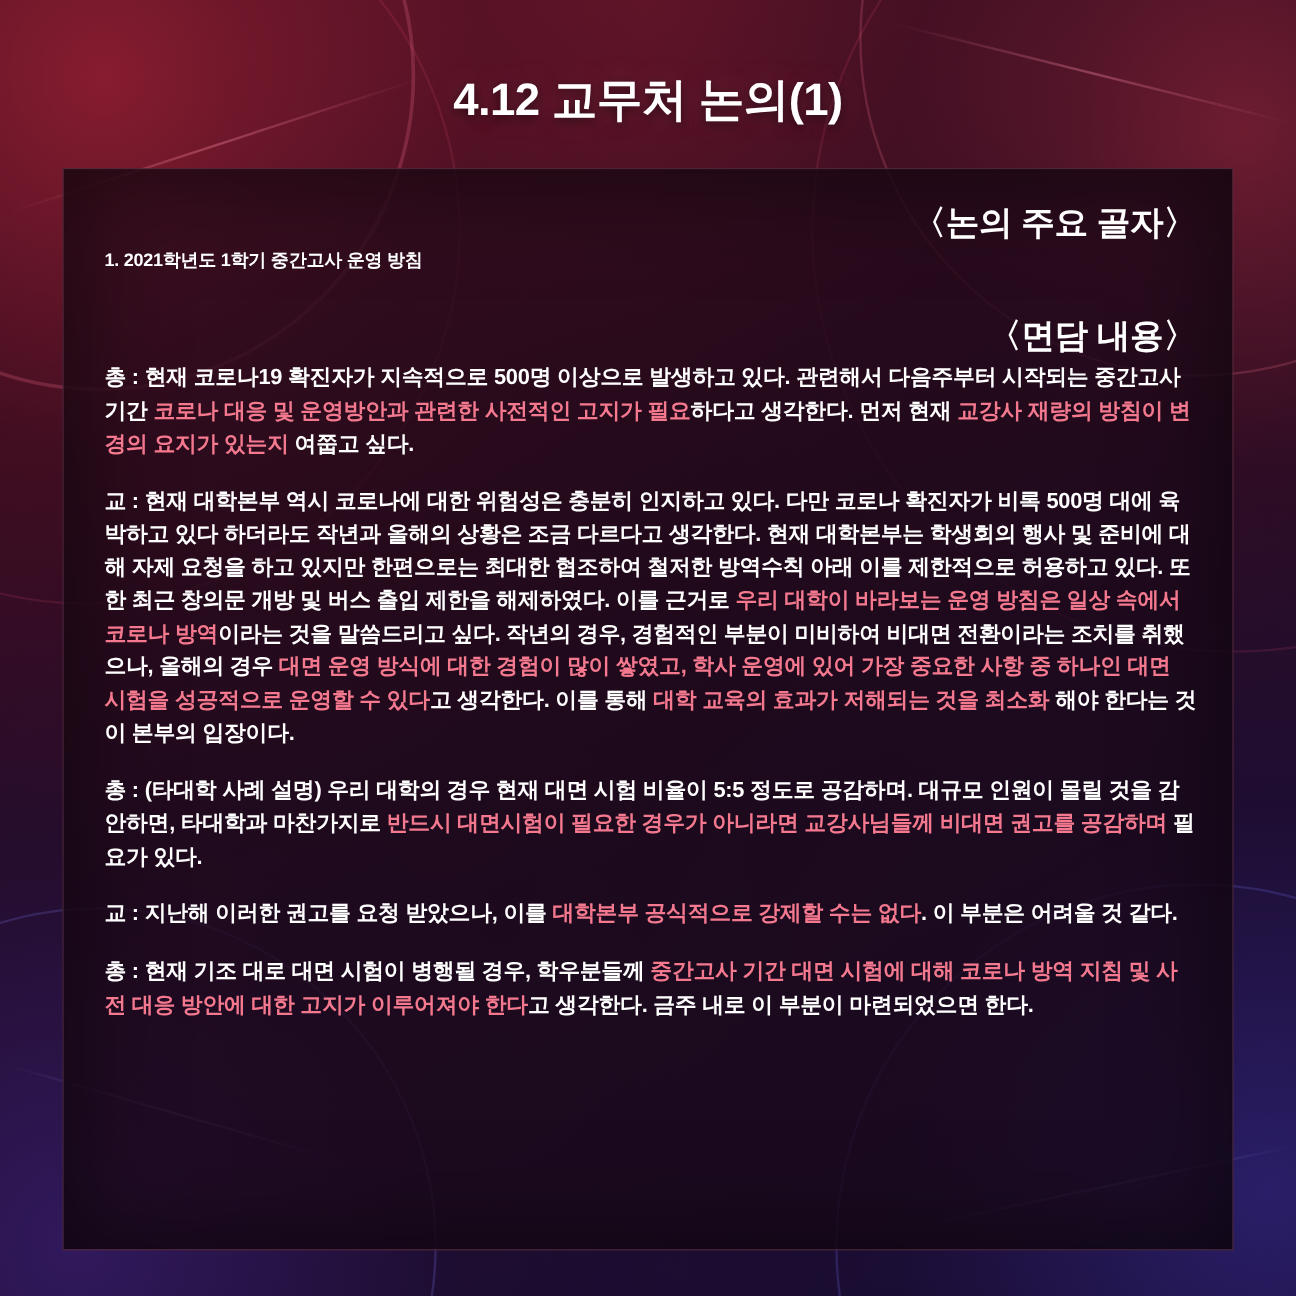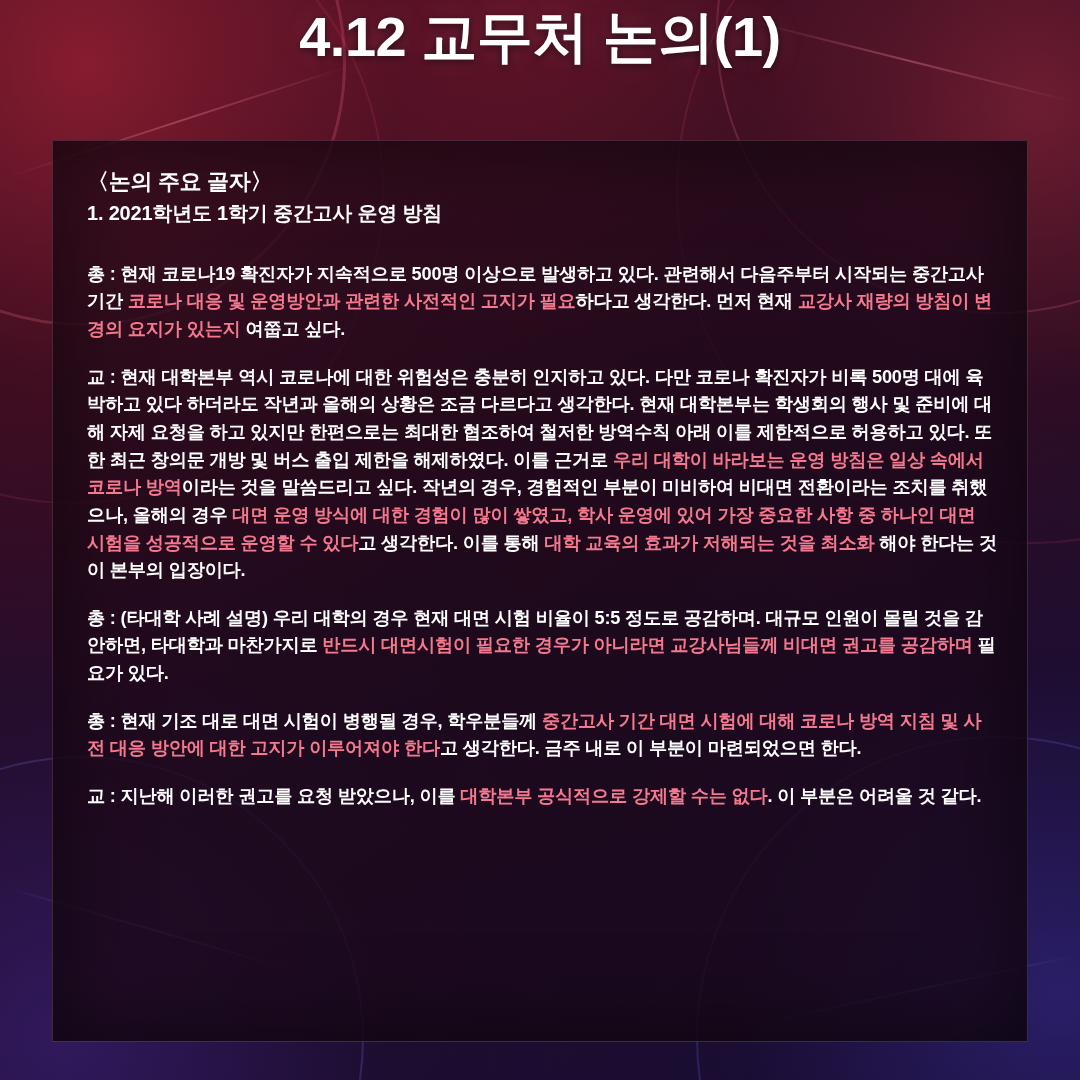--- a/index.html
+++ b/index.html
@@ -53,23 +53,24 @@
   .glowline.g3 { left: 0; bottom: 150px; width: 300px; transform: rotate(16deg);
     background: linear-gradient(90deg, rgba(120,120,255,0) 0%, rgba(150,150,255,0.3) 50%, rgba(120,120,255,0) 100%); }
   .glowline.g4 { right: 0; bottom: 90px; width: 320px; transform: rotate(-12deg);
     background: linear-gradient(90deg, rgba(120,120,255,0) 0%, rgba(150,150,255,0.3) 50%, rgba(120,120,255,0) 100%); }
 
   #title {
     position: relative;
     z-index: 3;
     text-align: center;
     color: #ffffff;
-    font-size: 56px;
+    font-size: 38px;
     font-weight: bold;
     letter-spacing: -0.5px;
+    padding-top: 58px;
     text-shadow: 0 2px 10px rgba(0,0,0,0.65), 0 0 22px rgba(255,120,150,0.25);
   }
 
   #panel {
     position: absolute;
     left: 52px;
     top: 140px;
     width: 976px;
     height: 902px;
     box-sizing: border-box;
@@ -84,29 +85,30 @@
   .body-text {
     color: #ffffff;
     font-size: 18.2px;
     font-weight: bold;
     line-height: 1.52;
     letter-spacing: -0.2px;
   }
 
   .heading {
     color: #ffffff;
-    font-size: 22px;
+    font-size: 28px;
     font-weight: bold;
     letter-spacing: -0.3px;
     margin-bottom: 2px;
+    text-align: right;
   }
 
   .list-line {
     color: #ffffff;
-    font-size: 20px;
+    font-size: 15px;
     font-weight: bold;
     letter-spacing: -0.2px;
     line-height: 1.48;
   }
 
   .blk { margin-bottom: 22px; }
   .blk.tight { margin-bottom: 10px; }
   .gap-big { height: 22px; }
 
   .hl { color: #f4798f; }
@@ -135,23 +137,24 @@
   <div id="panel">
 
     <div class="blk tight">
       <div class="heading">〈논의 주요 골자〉</div>
       <div class="list-line">1. 2021학년도 1학기 중간고사 운영 방침</div>
     </div>
 
     <div class="gap-big"></div>
 
     <div>
+      <div class="heading">〈면담 내용〉</div>
       <div id="paragraphs" class="body-text">
           <div class="para"><span>총 : 현재 코로나19 확진자가 지속적으로 500명 이상으로 발생하고 있다. 관련해서 다음주부터 시작되는 중간고사 기간 </span><span class="hl">코로나 대응 및 운영방안과 관련한 사전적인 고지가 필요</span><span>하다고 생각한다. 먼저 현재 </span><span class="hl">교강사 재량의 방침이 변경의 요지가 있는지</span><span> 여쭙고 싶다.</span></div>
           <div class="para"><span>교 : 현재 대학본부 역시 코로나에 대한 위험성은 충분히 인지하고 있다. 다만 코로나 확진자가 비록 500명 대에 육박하고 있다 하더라도 작년과 올해의 상황은 조금 다르다고 생각한다. 현재 대학본부는 학생회의 행사 및 준비에 대해 자제 요청을 하고 있지만 한편으로는 최대한 협조하여 철저한 방역수칙 아래 이를 제한적으로 허용하고 있다. 또한 최근 창의문 개방 및 버스 출입 제한을 해제하였다. 이를 근거로 </span><span class="hl">우리 대학이 바라보는 운영 방침은 일상 속에서 코로나 방역</span><span>이라는 것을 말씀드리고 싶다. 작년의 경우, 경험적인 부분이 미비하여 비대면 전환이라는 조치를 취했으나, 올해의 경우 </span><span class="hl">대면 운영 방식에 대한 경험이 많이 쌓였고, 학사 운영에 있어 가장 중요한 사항 중 하나인 대면 시험을 성공적으로 운영할 수 있다</span><span>고 생각한다. 이를 통해 </span><span class="hl">대학 교육의 효과가 저해되는 것을 최소화</span><span> 해야 한다는 것이 본부의 입장이다.</span></div>
           <div class="para"><span>총 : (타대학 사례 설명) 우리 대학의 경우 현재 대면 시험 비율이 5:5 정도로 공감하며. 대규모 인원이 몰릴 것을 감안하면, 타대학과 마찬가지로 </span><span class="hl">반드시 대면시험이 필요한 경우가 아니라면 교강사님들께 비대면 권고를 공감하며</span><span> 필요가 있다.</span></div>
+          <div class="para"><span>교 : 지난해 이러한 권고를 요청 받았으나, 이를 </span><span class="hl">대학본부 공식적으로 강제할 수는 없다</span><span>. 이 부분은 어려울 것 같다.</span></div>
           <div class="para"><span>총 : 현재 기조 대로 대면 시험이 병행될 경우, 학우분들께 </span><span class="hl">중간고사 기간 대면 시험에 대해 코로나 방역 지침 및 사전 대응 방안에 대한 고지가 이루어져야 한다</span><span>고 생각한다. 금주 내로 이 부분이 마련되었으면 한다.</span></div>
-          <div class="para"><span>교 : 지난해 이러한 권고를 요청 받았으나, 이를 </span><span class="hl">대학본부 공식적으로 강제할 수는 없다</span><span>. 이 부분은 어려울 것 같다.</span></div>
         </div>
     </div>
 
   </div>
 </div>
 
 </body></html>

